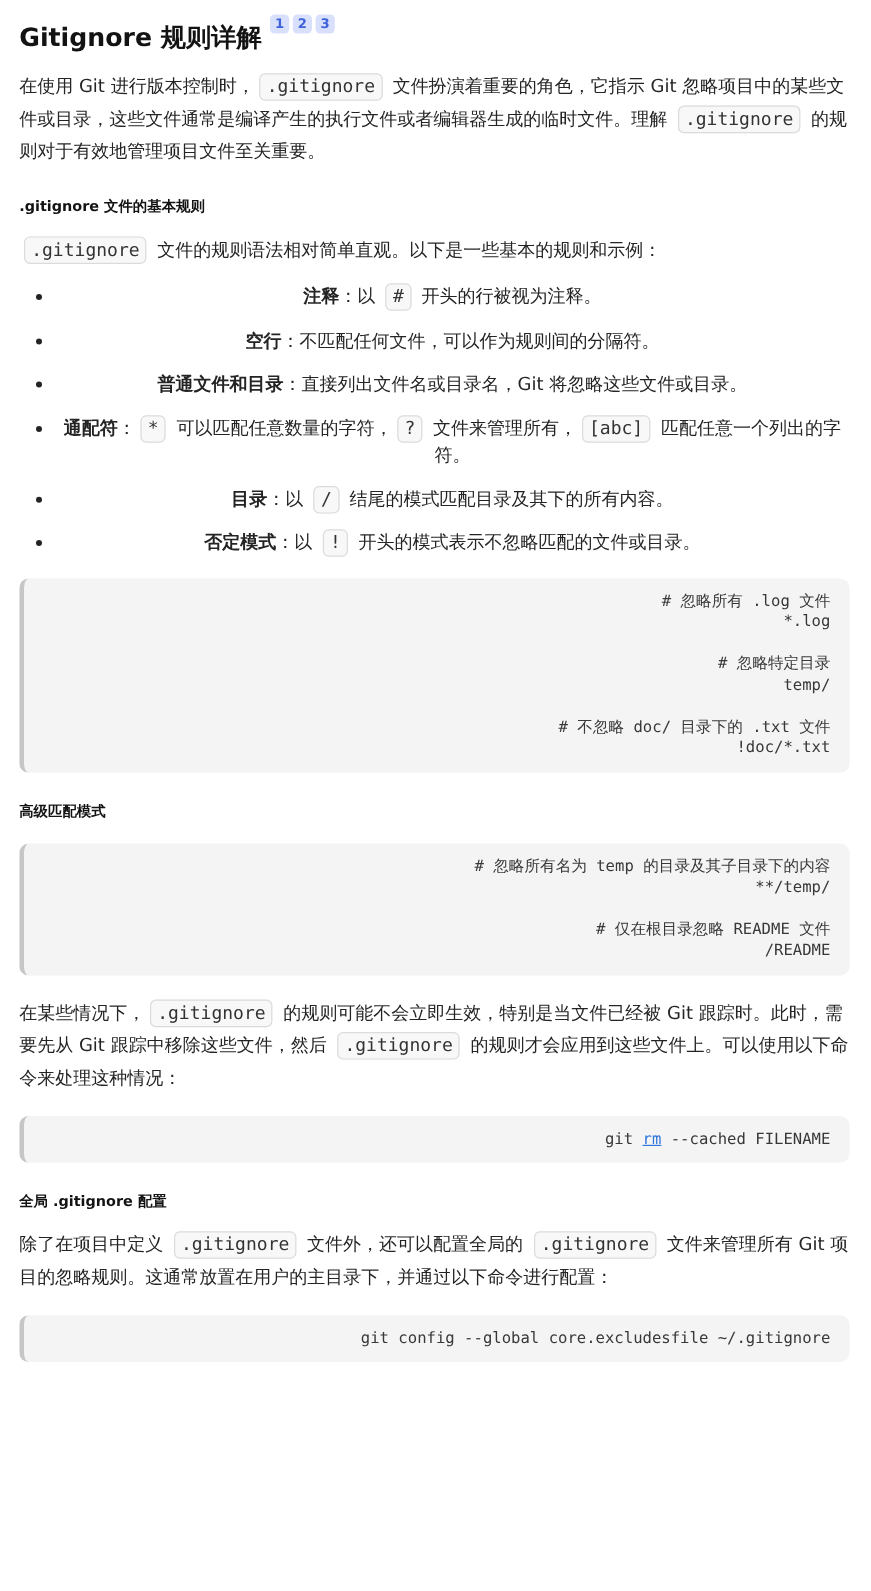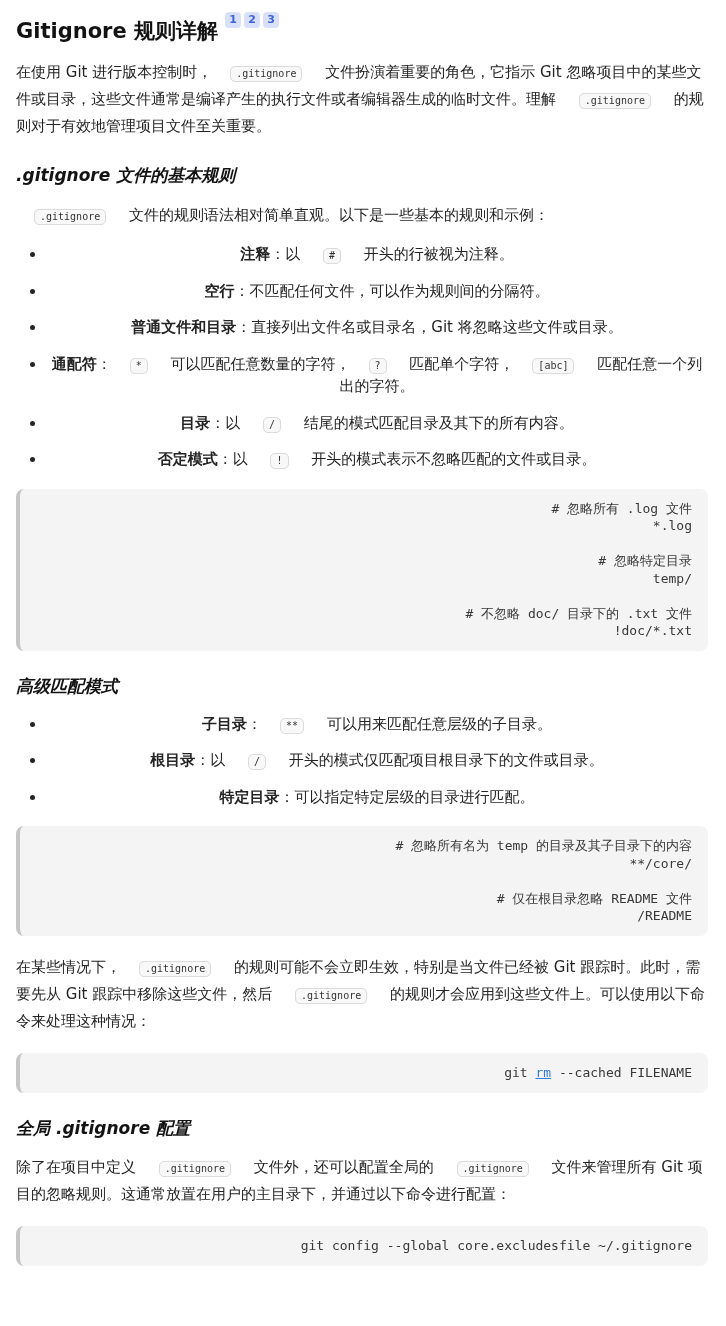--- a/index.html
+++ b/index.html
@@ -43,38 +43,37 @@
     background: var(--badge_bg);
     color: var(--badge_text);
     font-size: 11px;
     font-weight: 600;
     margin-left: 3px;
     vertical-align: 7px;
     cursor: pointer;
   }
   p.para { line-height: 1.8; margin: 14px 0; }
   h2 {
-    font-size: 17px;
+    font-size: 12px;
     line-height: 1.4;
     margin: 24px 0 12px 0;
     color: var(--heading_color);
     font-weight: 700;
-    font-style: italic;
   }
   ul { margin: 12px 0 16px 0; padding-left: 30px; }
   li { margin: 14px 0; line-height: 1.5; text-align: center; }
   li strong { font-weight: 700; }
   .chip {
     font-family: "DejaVu Sans Mono", "Liberation Mono", monospace;
-    font-size: 10px;
+    font-size: 15px;
     background: var(--chip_bg);
     border: 1px solid var(--chip_border);
     border-radius: 5px;
     padding: 1px 5px 2px 5px;
-    margin: 0 18px;
+    margin: 0 4px;
     color: var(--chip_text);
     white-space: nowrap;
   }
   .codeblock {
     background: var(--code_bg);
     border-left: 4px solid var(--code_border_left);
     border-radius: 8px;
     padding: 11px 16px;
     margin: 18px 0;
     font-family: "DejaVu Sans Mono", "Liberation Mono", monospace;
@@ -96,48 +95,43 @@
   <p class="para"><span>在使用 Git 进行版本控制时，</span><code class="chip">.gitignore</code><span> 文件扮演着重要的角色，它指示 Git 忽略项目中的某些文件或目录，这些文件通常是编译产生的执行文件或者编辑器生成的临时文件。理解 </span><code class="chip">.gitignore</code><span> 的规则对于有效地管理项目文件至关重要。</span></p>
 
   <h2>.gitignore 文件的基本规则</h2>
 
   <p class="para"><code class="chip">.gitignore</code><span> 文件的规则语法相对简单直观。以下是一些基本的规则和示例：</span></p>
 
   <ul>
     <li><strong>注释</strong><span>：以 </span><code class="chip">#</code><span> 开头的行被视为注释。</span></li>
     <li><strong>空行</strong><span>：不匹配任何文件，可以作为规则间的分隔符。</span></li>
     <li><strong>普通文件和目录</strong><span>：直接列出文件名或目录名，Git 将忽略这些文件或目录。</span></li>
-    <li><strong>通配符</strong><span>：</span><code class="chip">*</code><span> 可以匹配任意数量的字符，</span><code class="chip">?</code><span> 匹配单个字符，</span><code class="chip">[abc]</code><span> 匹配任意一个列出的字符。</span></li>
+    <li><strong>通配符</strong><span>：</span><code class="chip">*</code><span> 可以匹配任意数量的字符，</span><code class="chip">?</code><span> 文件来管理所有，</span><code class="chip">[abc]</code><span> 匹配任意一个列出的字符。</span></li>
     <li><strong>目录</strong><span>：以 </span><code class="chip">/</code><span> 结尾的模式匹配目录及其下的所有内容。</span></li>
     <li><strong>否定模式</strong><span>：以 </span><code class="chip">!</code><span> 开头的模式表示不忽略匹配的文件或目录。</span></li>
   </ul>
 
   <div class="codeblock">
     <div class="codeline"># 忽略所有 .log 文件</div>
     <div class="codeline">*.log</div>
     <div class="codeline"></div>
     <div class="codeline"># 忽略特定目录</div>
     <div class="codeline">temp/</div>
     <div class="codeline"></div>
     <div class="codeline"># 不忽略 doc/ 目录下的 .txt 文件</div>
     <div class="codeline">!doc/*.txt</div>
   </div>
 
   <h2>高级匹配模式</h2>
 
 
-  <ul>
-    <li><strong>子目录</strong><span>：</span><code class="chip">**</code><span> 可以用来匹配任意层级的子目录。</span></li>
-    <li><strong>根目录</strong><span>：以 </span><code class="chip">/</code><span> 开头的模式仅匹配项目根目录下的文件或目录。</span></li>
-    <li><strong>特定目录</strong><span>：可以指定特定层级的目录进行匹配。</span></li>
-  </ul>
 
   <div class="codeblock">
     <div class="codeline"># 忽略所有名为 temp 的目录及其子目录下的内容</div>
-    <div class="codeline">**/core/</div>
+    <div class="codeline">**/temp/</div>
     <div class="codeline"></div>
     <div class="codeline"># 仅在根目录忽略 README 文件</div>
     <div class="codeline">/README</div>
   </div>
 
 
   <p class="para"><span>在某些情况下，</span><code class="chip">.gitignore</code><span> 的规则可能不会立即生效，特别是当文件已经被 Git 跟踪时。此时，需要先从 Git 跟踪中移除这些文件，然后 </span><code class="chip">.gitignore</code><span> 的规则才会应用到这些文件上。可以使用以下命令来处理这种情况：</span></p>
 
   <div class="codeblock">
     <div class="codeline"><span>git </span><span class="kw">rm</span><span> --cached FILENAME</span></div>

